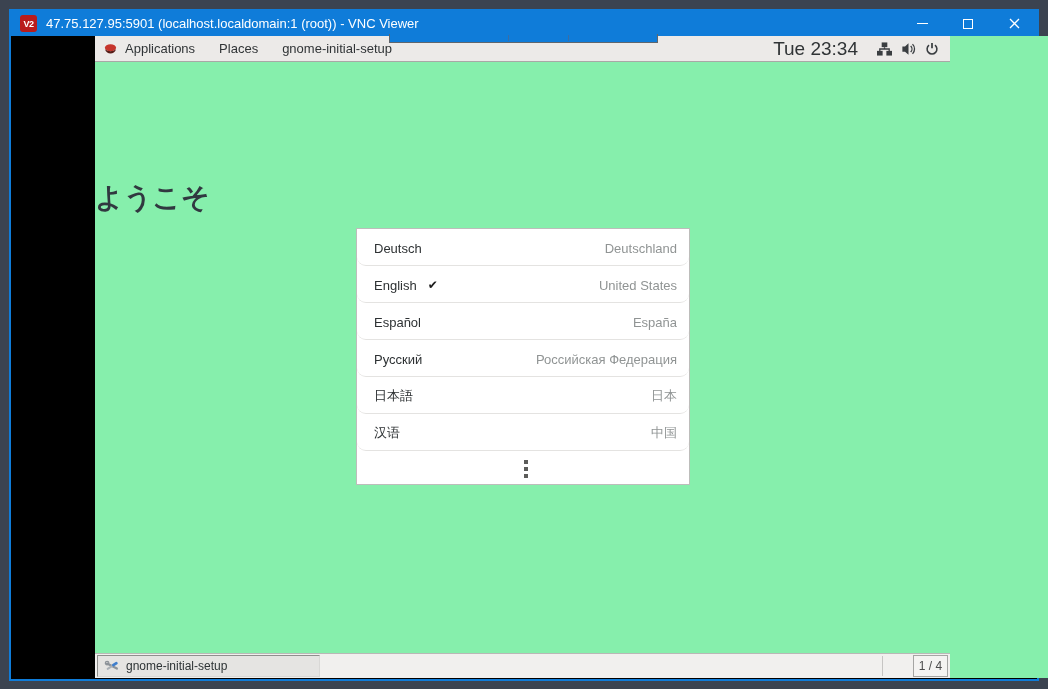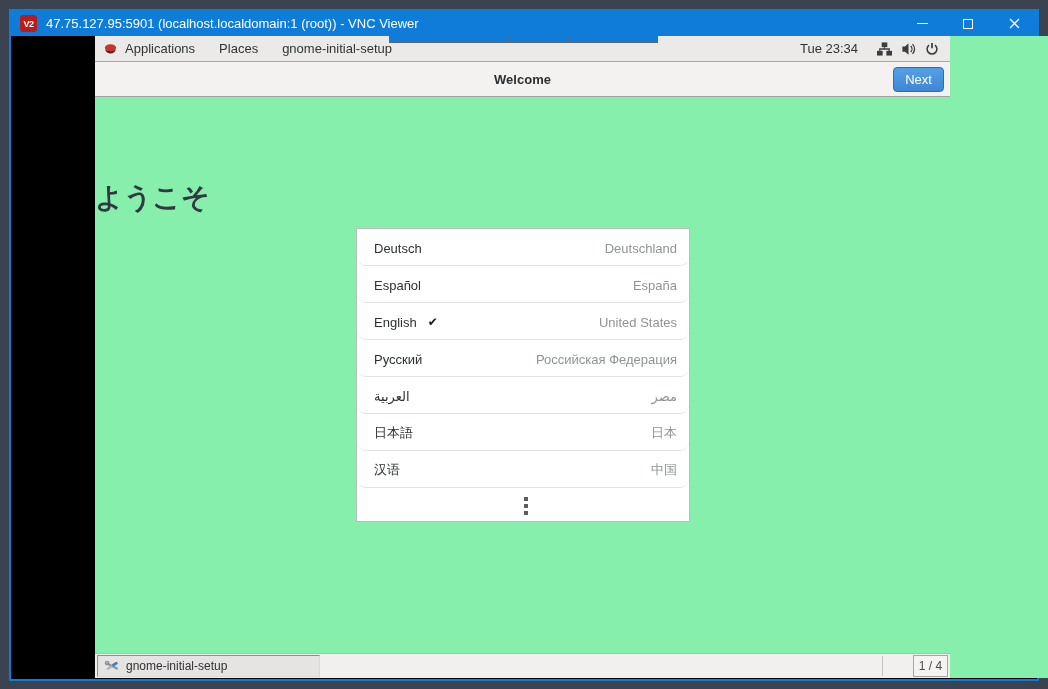--- a/index.html
+++ b/index.html
@@ -30,21 +30,21 @@
   .desktop { position:absolute; left:84px; top:25px; width:988px; height:642px;
              background:#86efac; overflow:hidden; }
 
   
   .gnome-topbar { position:absolute; left:0; top:0; width:855px; height:26px;
                   background:#eceae8; border-bottom:1px solid #a9a8a6;
                   display:flex; align-items:center; font-size:13px; color:#303436; }
   .menu-item { display:flex; align-items:center; gap:7px; padding:0 12px; height:100%; cursor:default; }
   .menu-item:first-child { padding-left:8px; }
   .tray { margin-left:auto; display:flex; align-items:center; height:100%; }
-  .clock { padding:0 14px; font-size:13px; color:#303436; }
+  .clock { padding:0 14px; font-size:19px; color:#303436; }
   .tray-icon { display:flex; align-items:center; justify-content:center; width:24px; height:100%; }
 
   
   .headerbar { position:absolute; left:0; top:26px; width:855px; height:35px;
                background:#f3f2f0; border-bottom:1px solid #a3a3a1; }
   .headerbar-title { position:absolute; left:0; right:0; top:0; height:100%;
                      display:flex; align-items:center; justify-content:center;
                      font-size:13px; font-weight:bold; color:#2d3033; }
   .next-btn { position:absolute; right:6px; top:5px; width:51px; height:25px;
               background:linear-gradient(#54a0e6,#3f87d4); border:1px solid #2d6db4;
@@ -142,50 +142,42 @@
           </span>
           <span class="tray-icon" style="margin-right:6px">
             <svg width="14" height="14" viewBox="0 0 16 16">
               <path d="M8 1 V7" stroke="#3a3e41" stroke-width="2" fill="none"></path>
               <path d="M4.6 3.6 a5.6 5.6 0 1 0 6.8 0" stroke="#3a3e41" stroke-width="1.8" fill="none"></path>
             </svg>
           </span>
         </div>
       </div>
 
-      <div class="headerbar">
-        <div class="headerbar-title">Welcome</div>
-        <div class="next-btn">Next</div>
-      </div>
 
       <div class="content">
         <div class="page-heading">ようこそ</div>
 
         <div class="lang-list">
 
           <div class="lang-row">
               <span class="lang-name">Deutsch</span>
               <span class="lang-region">Deutschland</span>
             </div>
             <div class="lang-row">
-              <span class="lang-name">Español</span>
-              <span class="lang-region">España</span>
-            </div>
-            <div class="lang-row">
               <span class="lang-name">English</span>
               <span class="lang-check">✔</span>
               <span class="lang-region">United States</span>
             </div>
             <div class="lang-row">
+              <span class="lang-name">Español</span>
+              <span class="lang-region">España</span>
+            </div>
+            <div class="lang-row">
               <span class="lang-name">Русский</span>
               <span class="lang-region">Российская Федерация</span>
-            </div>
-            <div class="lang-row">
-              <span class="lang-name">العربية</span>
-              <span class="lang-region">مصر</span>
             </div>
             <div class="lang-row">
               <span class="lang-name">日本語</span>
               <span class="lang-region">日本</span>
             </div>
             <div class="lang-row">
               <span class="lang-name">汉语</span>
               <span class="lang-region">中国</span>
             </div>
             <div class="lang-row more-row">

